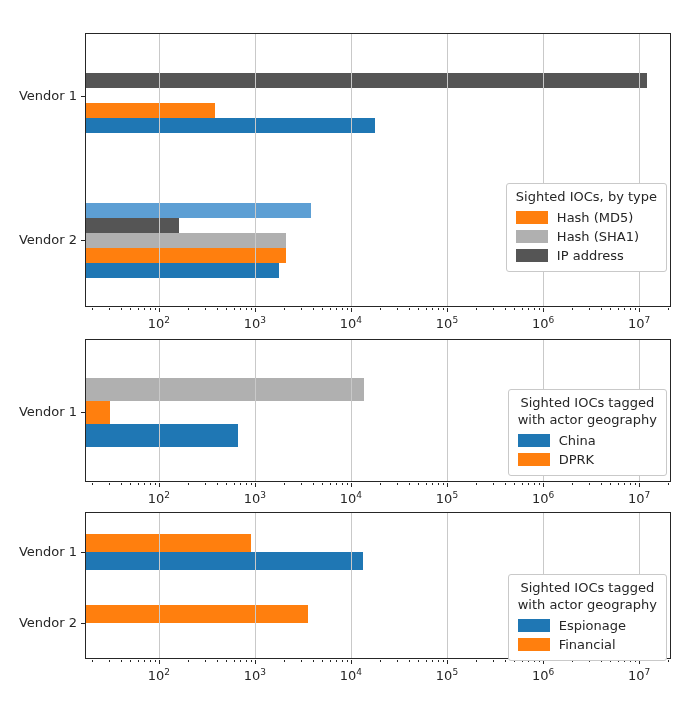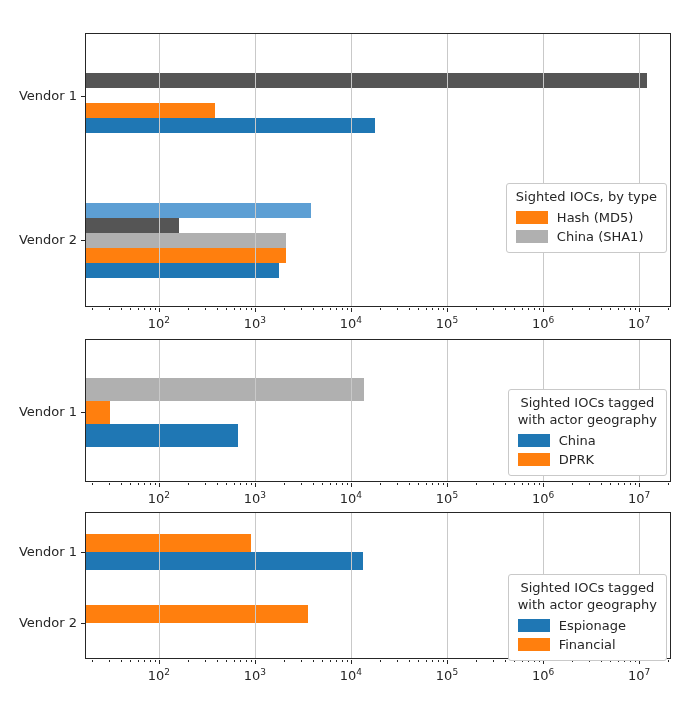--- a/index.html
+++ b/index.html
@@ -113,21 +113,25 @@
     <div class="legend" style="right: 25px; top: 183px;">
       <div class="legend-title">
         <div>Sighted IOCs, by type</div>
       </div>
       <div class="legend-entry">
         <span class="legend-swatch" style="background: rgb(255, 127, 14);"></span>
         <span class="legend-label">Hash (MD5)</span>
       </div>
       <div class="legend-entry">
         <span class="legend-swatch" style="background: rgb(176, 176, 176);"></span>
-        <span class="legend-label">China (SHA1)</span>
+        <span class="legend-label">Hash (SHA1)</span>
+      </div>
+      <div class="legend-entry">
+        <span class="legend-swatch" style="background: rgb(85, 85, 85);"></span>
+        <span class="legend-label">IP address</span>
       </div>
     </div>
     <div class="bar" style="left: 85px; top: 423.5px; width: 153.231px; height: 23px; background: rgb(31, 119, 180);"></div>
     <div class="bar" style="left: 85px; top: 400.5px; width: 25.056px; height: 23px; background: rgb(255, 127, 14);"></div>
     <div class="bar" style="left: 85px; top: 377.5px; width: 278.79px; height: 23px; background: rgb(176, 176, 176);"></div>
     <div class="gridline" style="left: 158.902px; top: 340px; height: 141px;"></div>
     <div class="xtick-major" style="left: 158.902px; top: 483px;"></div>
     <div class="xtick-label" style="left: 128.902px; top: 488px;">10<sup>2</sup></div>
     <div class="gridline" style="left: 254.934px; top: 340px; height: 141px;"></div>
     <div class="xtick-major" style="left: 254.934px; top: 483px;"></div>

